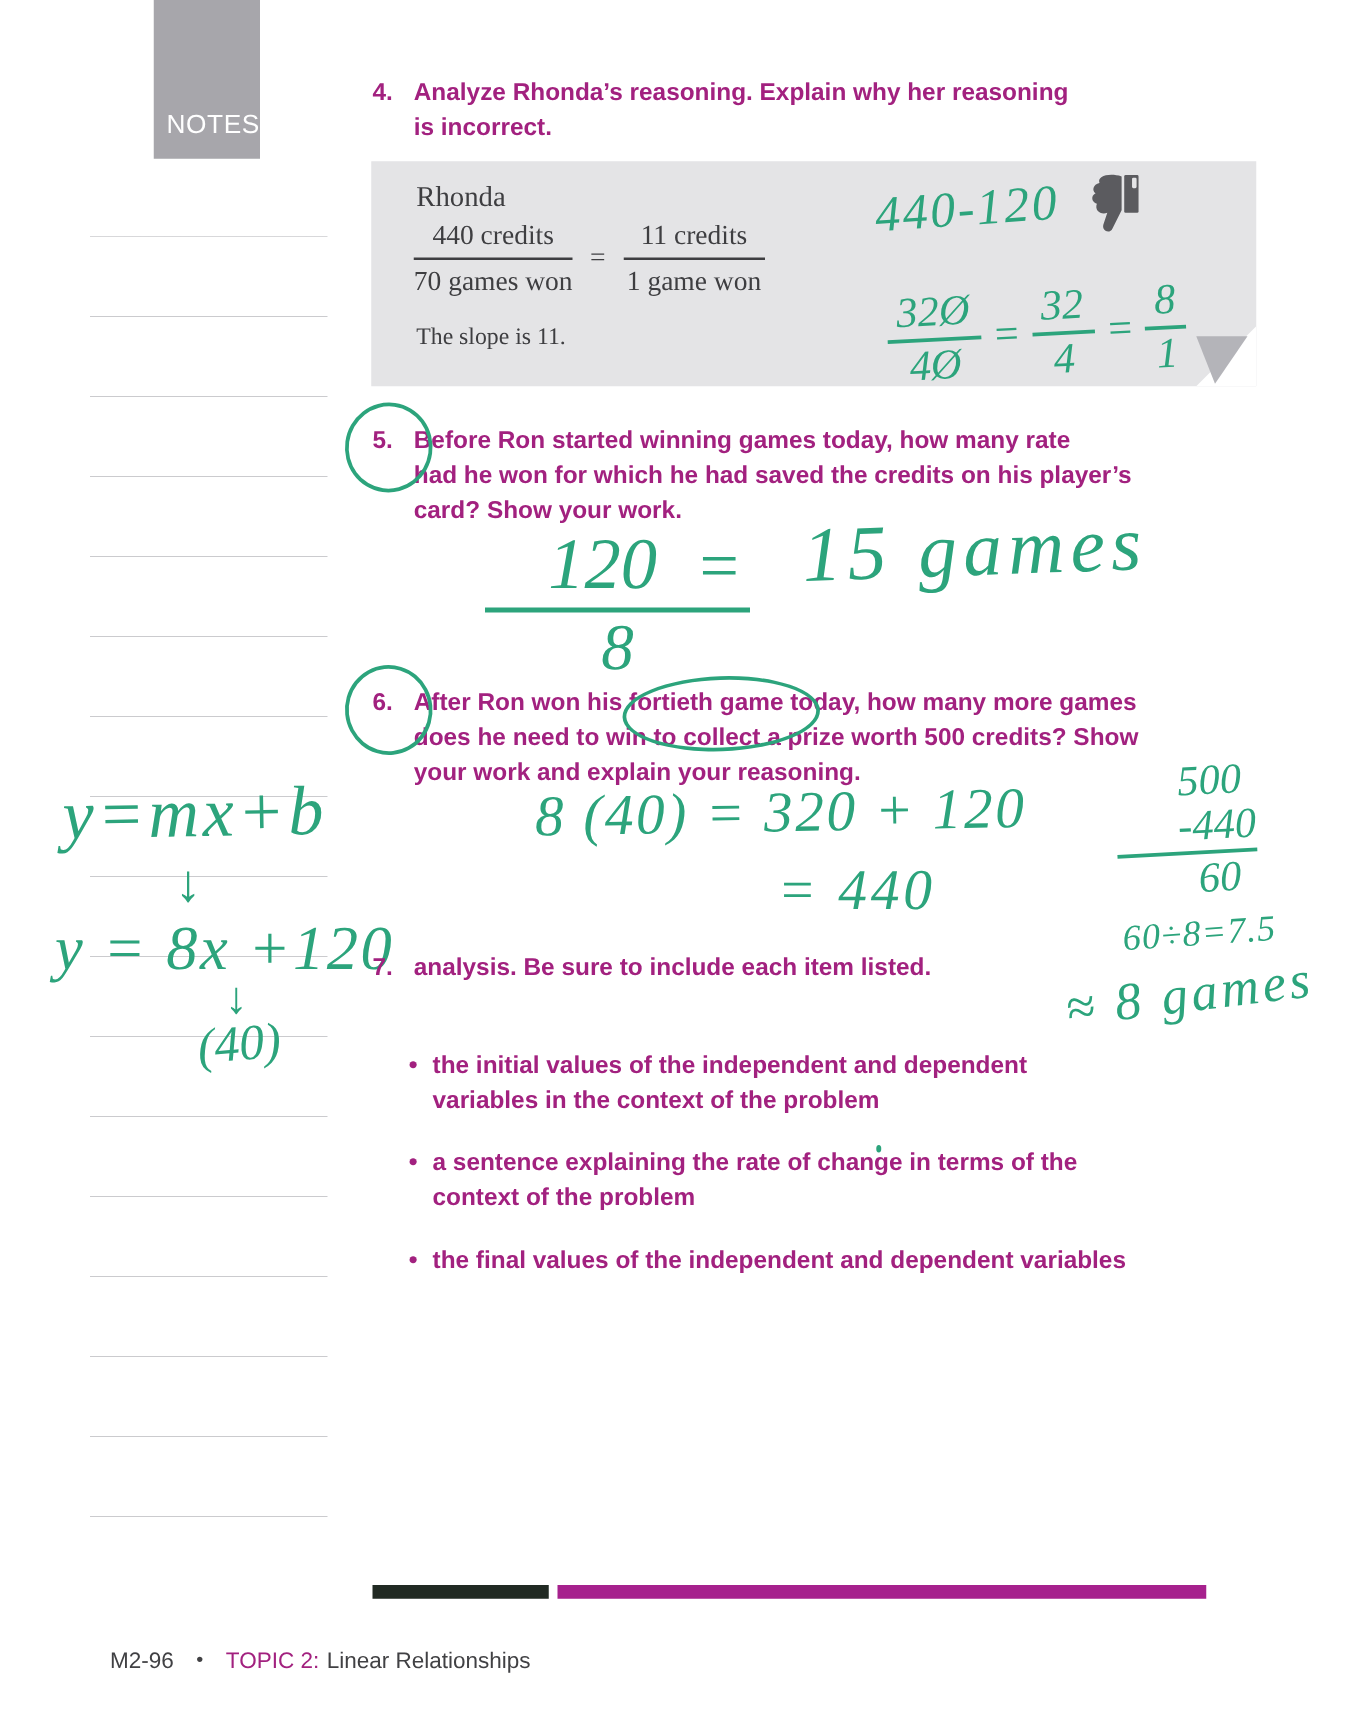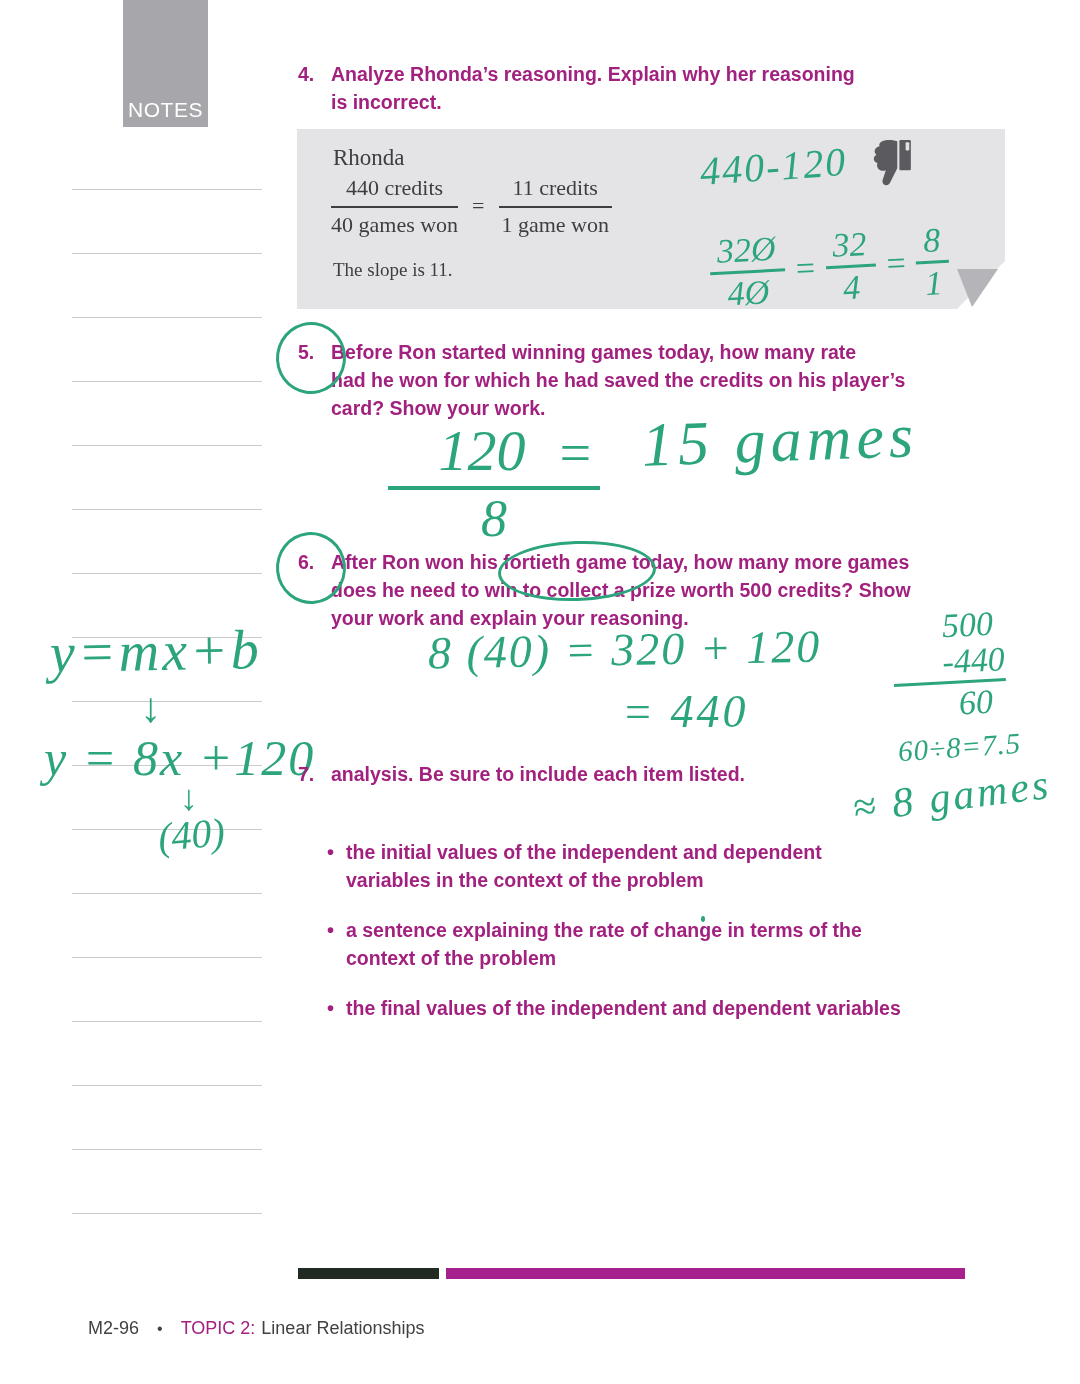--- a/index.html
+++ b/index.html
@@ -5,21 +5,21 @@
   html,body{margin:0;padding:0;background:#fff;}
   .page{position:relative;width:1080px;height:1384px;background:#ffffff;overflow:hidden;
         font-family:"Liberation Sans",sans-serif;}
 
   
   .ruled-lines{position:absolute;left:72px;top:189px;width:190px;height:1030px;
     background-image:repeating-linear-gradient(to bottom,#cbcbce 0 1px,transparent 1px 64px);}
 
   
   .notes-box{position:absolute;left:123px;top:0;width:85px;height:127px;background:#a7a6ab;
-    display:flex;align-items:flex-end;justify-content:center;padding-bottom:5px;box-sizing:border-box;
+    display:flex;align-items:flex-end;justify-content:flex-end;padding-bottom:15px;box-sizing:border-box;
     color:#ffffff;font-size:21px;letter-spacing:.5px;}
 
   
   .q{position:absolute;left:298px;display:flex;gap:13px;color:var(--magenta);
      font-weight:bold;font-size:19.5px;line-height:28px;}
   .qnum{flex:none;width:20px;}
   .bullet-row{position:absolute;left:327px;display:flex;gap:12px;color:var(--magenta);
      font-weight:bold;font-size:19.5px;line-height:28px;}
   .bullet-dot{flex:none;font-size:20px;}
 
@@ -71,21 +71,21 @@
       <div>Analyze Rhonda’s reasoning. Explain why her reasoning</div>
       <div>is incorrect.</div>
     </div>
   </div>
 
   <div class="rhonda-box">
     <div class="rhonda-title">Rhonda</div>
     <div class="rhonda-eq-row">
       <span class="frac">
         <span class="fnum" style="display:block;">440 credits</span>
-        <span class="fden" style="display:block;">40 games won</span>
+        <span class="fden" style="display:block;">70 games won</span>
       </span>
       <span>=</span>
       <span class="frac">
         <span class="fnum" style="display:block;">11 credits</span>
         <span class="fden" style="display:block;">1 game won</span>
       </span>
     </div>
     <div class="rhonda-slope">The slope is 11.</div>
 
     <svg class="dog-ear" width="50" height="50" viewBox="0 0 50 50">

